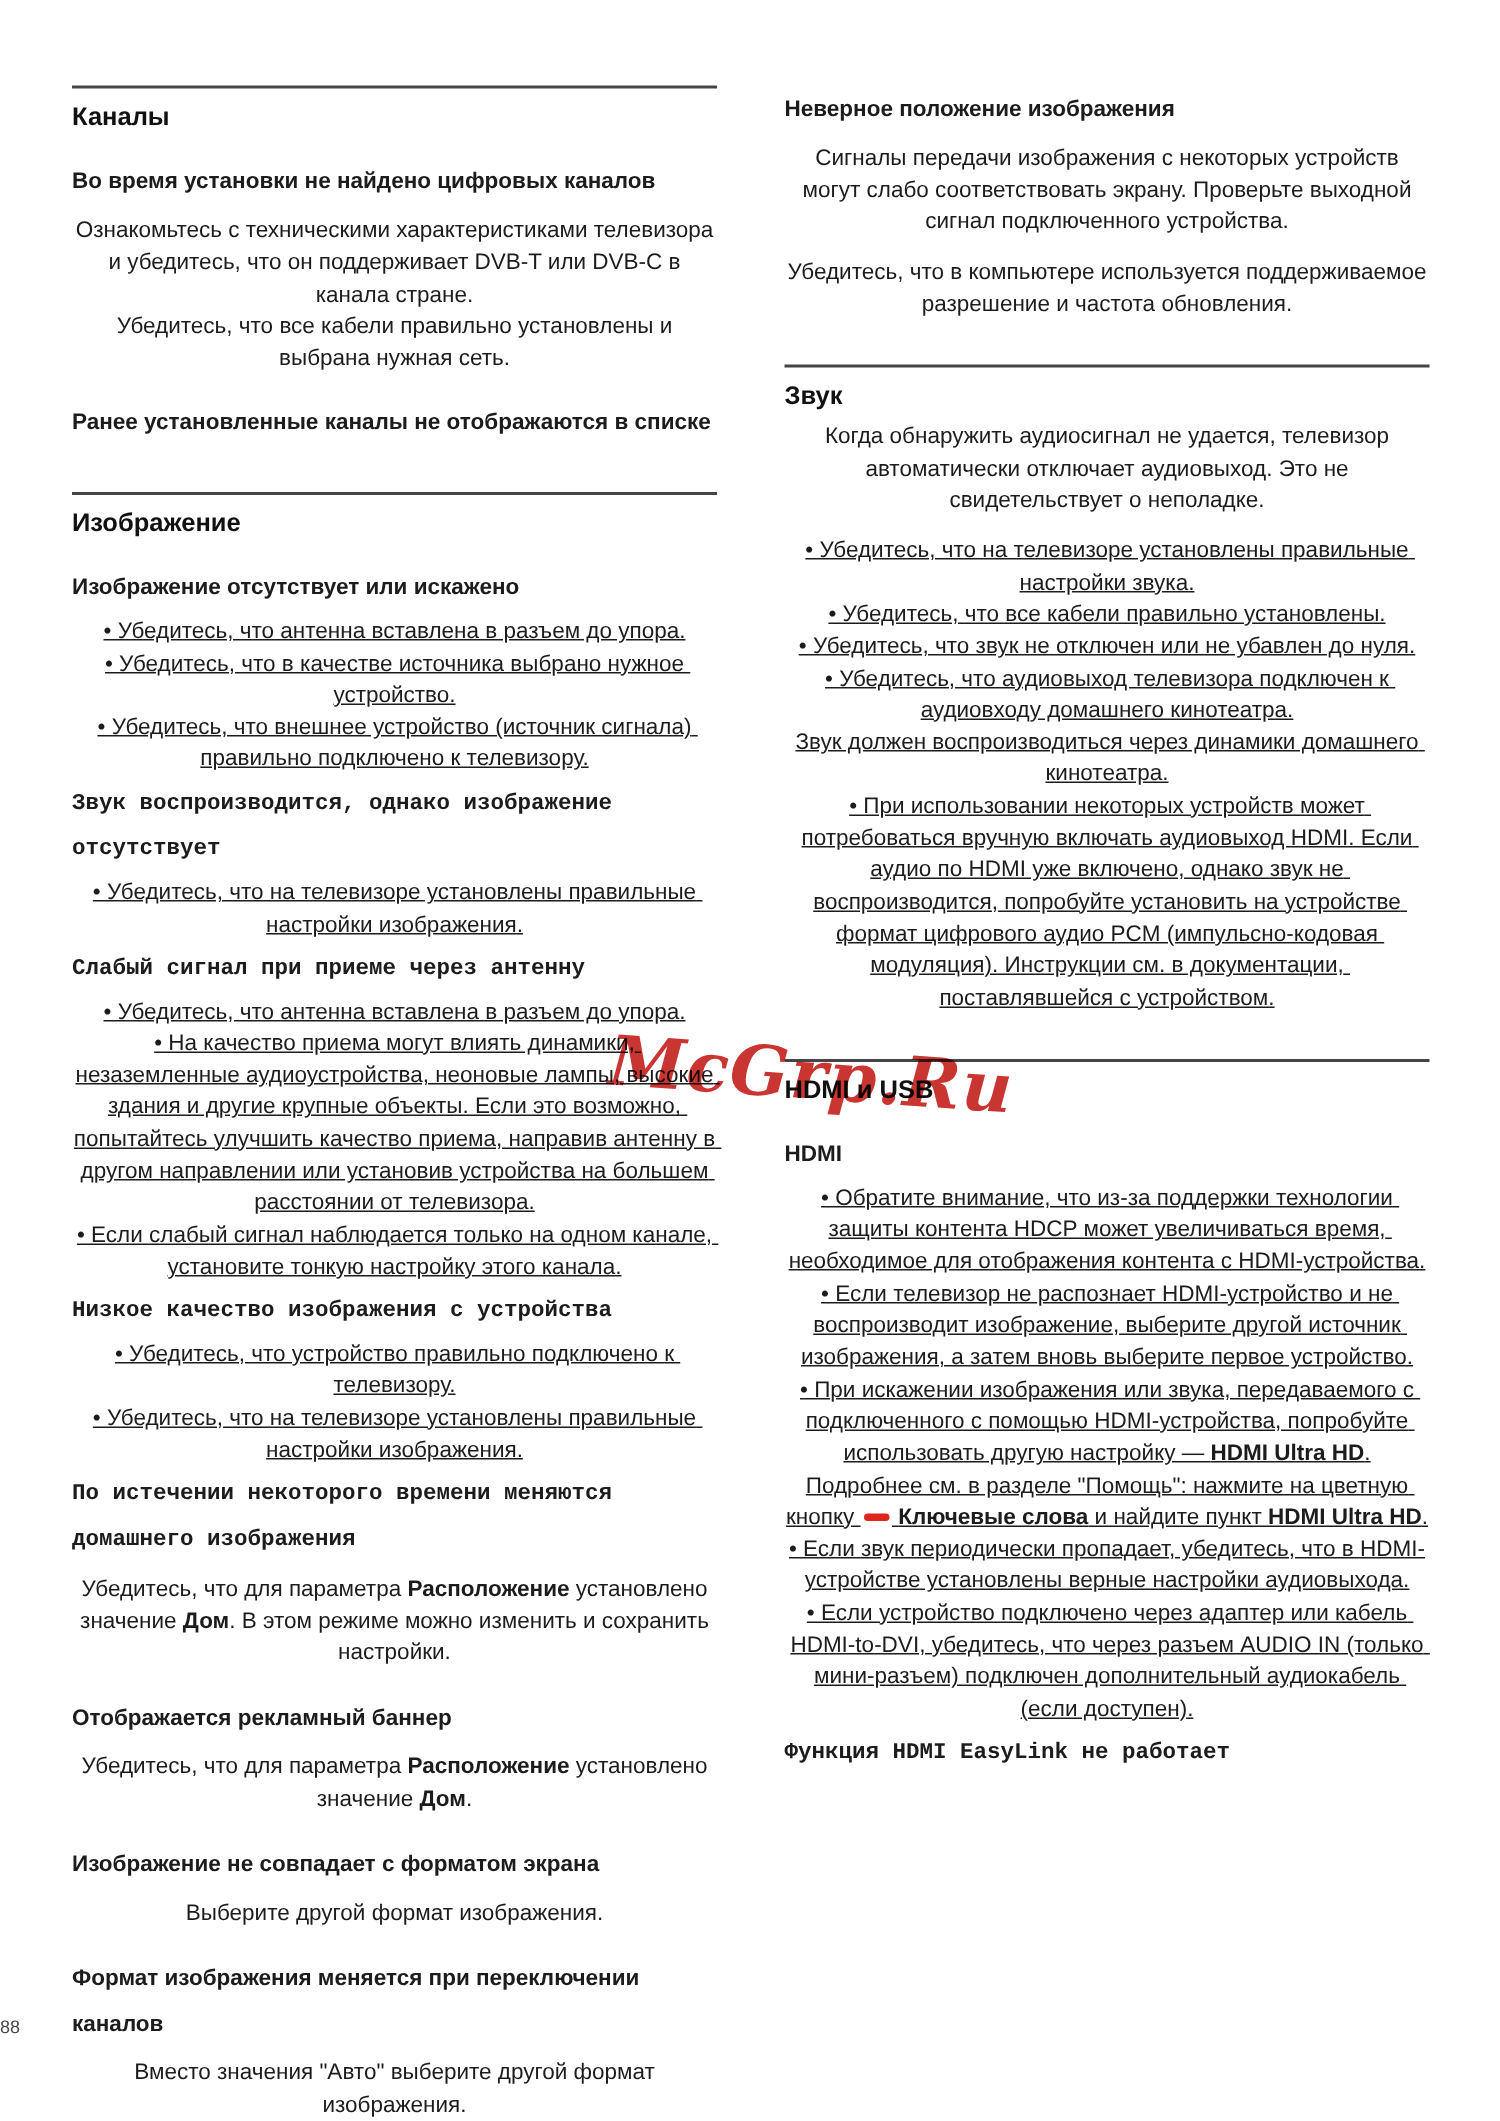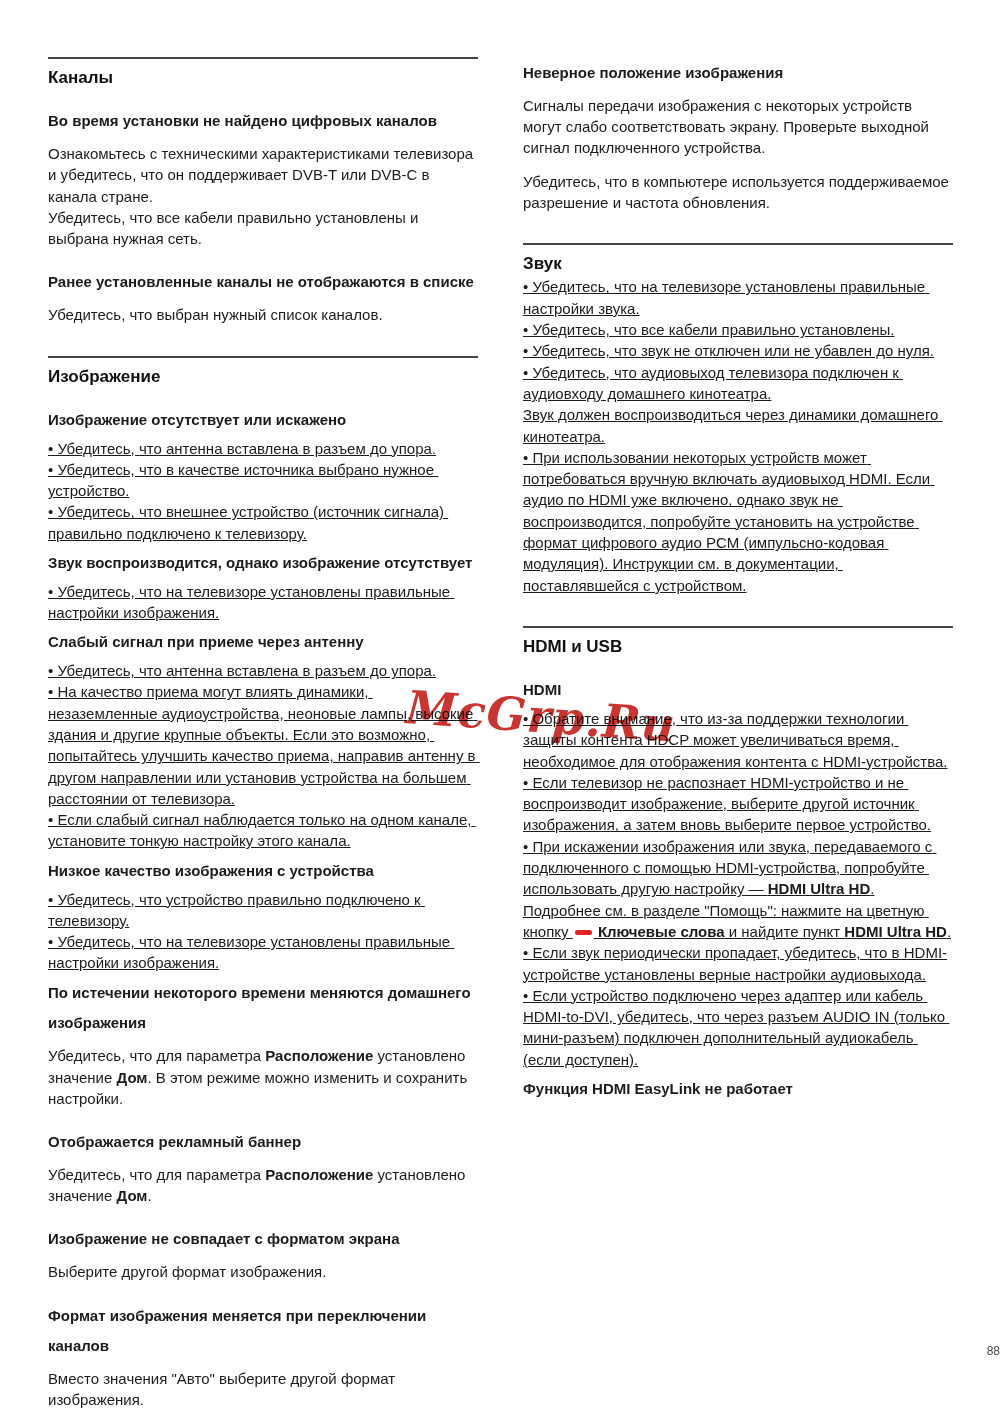--- a/index.html
+++ b/index.html
@@ -34,24 +34,25 @@
     margin:0 0 2px 0;
     color:#111111;
   }
   p{margin:0;}
   .subhead{
     font-weight:bold;
     line-height:2.05;
     margin:18px 0 2px 0;
     white-space:pre-wrap;
   }
-  .subhead.tight{margin-top:0;}
+  .subhead.tight{margin-top:0;font-family:Liberation Mono, monospace;}
   .para{
     margin:6px 0 12px 0;
     white-space:pre-wrap;
+    text-align:center;
   }
   .para.bullets{margin:2px 0 4px 0;text-decoration:underline;}
   .b{font-weight:bold;}
   .key-dash{
     display:inline-block;
     width:17px;height:5px;
     border-radius:3px;
     background:#e0251f;
     vertical-align:2px;
     margin:0 2px;
@@ -69,39 +70,38 @@
     transform-origin:left top;
     mix-blend-mode:multiply;
     opacity:0.92;
     z-index:5;
     pointer-events:none;
   }
   .page-number{
     position:absolute;
     left:0;right:0;
     top:1344px;
-    text-align:right;
+    text-align:left;
     font-size:12px;
     color:#4a4a4a;
   }
 </style>
 </head>
 <body>
 
 <div class="page">
   <div class="watermark">McGrp.Ru</div>
   <div class="columns">
     <div class="col" id="col-left">
         <div class="rule"></div>
         <h1 class="title">Каналы</h1>
         <p class="subhead"><span>Во время установки не найдено цифровых каналов</span></p>
         <p class="para"><span>Ознакомьтесь с техническими характеристиками телевизора и убедитесь, что он поддерживает DVB-T или DVB-C в канала стране.
 Убедитесь, что все кабели правильно установлены и выбрана нужная сеть.</span></p>
         <p class="subhead"><span>Ранее установленные каналы не отображаются в списке</span></p>
-        <p class="para"><span>Убедитесь, что выбран нужный список каналов.</span></p>
         <div class="rule"></div>
         <h1 class="title">Изображение</h1>
         <p class="subhead"><span>Изображение отсутствует или искажено</span></p>
         <p class="para bullets"><span>• Убедитесь, что антенна вставлена в разъем до упора.
 • Убедитесь, что в качестве источника выбрано нужное устройство.
 • Убедитесь, что внешнее устройство (источник сигнала) правильно подключено к телевизору.</span></p>
         <p class="subhead tight"><span>Звук воспроизводится, однако изображение отсутствует</span></p>
         <p class="para bullets"><span>• Убедитесь, что на телевизоре установлены правильные настройки изображения.</span></p>
         <p class="subhead tight"><span>Слабый сигнал при приеме через антенну</span></p>
         <p class="para bullets"><span>• Убедитесь, что антенна вставлена в разъем до упора.
@@ -118,20 +118,21 @@
         <p class="para"><span>Выберите другой формат изображения.</span></p>
         <p class="subhead"><span>Формат изображения меняется при переключении каналов</span></p>
         <p class="para"><span>Вместо значения "Авто" выберите другой формат изображения.</span></p>
       </div>
     <div class="col" id="col-right">
         <p class="subhead"><span>Неверное положение изображения</span></p>
         <p class="para"><span>Сигналы передачи изображения с некоторых устройств могут слабо соответствовать экрану. Проверьте выходной сигнал подключенного устройства.</span></p>
         <p class="para"><span>Убедитесь, что в компьютере используется поддерживаемое разрешение и частота обновления.</span></p>
         <div class="rule"></div>
         <h1 class="title">Звук</h1>
+        <p class="para"><span>Когда обнаружить аудиосигнал не удается, телевизор автоматически отключает аудиовыход. Это не свидетельствует о неполадке.</span></p>
         <p class="para bullets"><span>• Убедитесь, что на телевизоре установлены правильные настройки звука.
 • Убедитесь, что все кабели правильно установлены.
 • Убедитесь, что звук не отключен или не убавлен до нуля.
 • Убедитесь, что аудиовыход телевизора подключен к аудиовходу домашнего кинотеатра.
 Звук должен воспроизводиться через динамики домашнего кинотеатра.
 • При использовании некоторых устройств может потребоваться вручную включать аудиовыход HDMI. Если аудио по HDMI уже включено, однако звук не воспроизводится, попробуйте установить на устройстве формат цифрового аудио PCM (импульсно-кодовая модуляция). Инструкции см. в документации, поставлявшейся с устройством.</span></p>
         <div class="rule"></div>
         <h1 class="title">HDMI и USB</h1>
         <p class="subhead"><span>HDMI</span></p>
         <p class="para bullets"><span>• Обратите внимание, что из-за поддержки технологии защиты контента HDCP может увеличиваться время, необходимое для отображения контента с HDMI-устройства.

